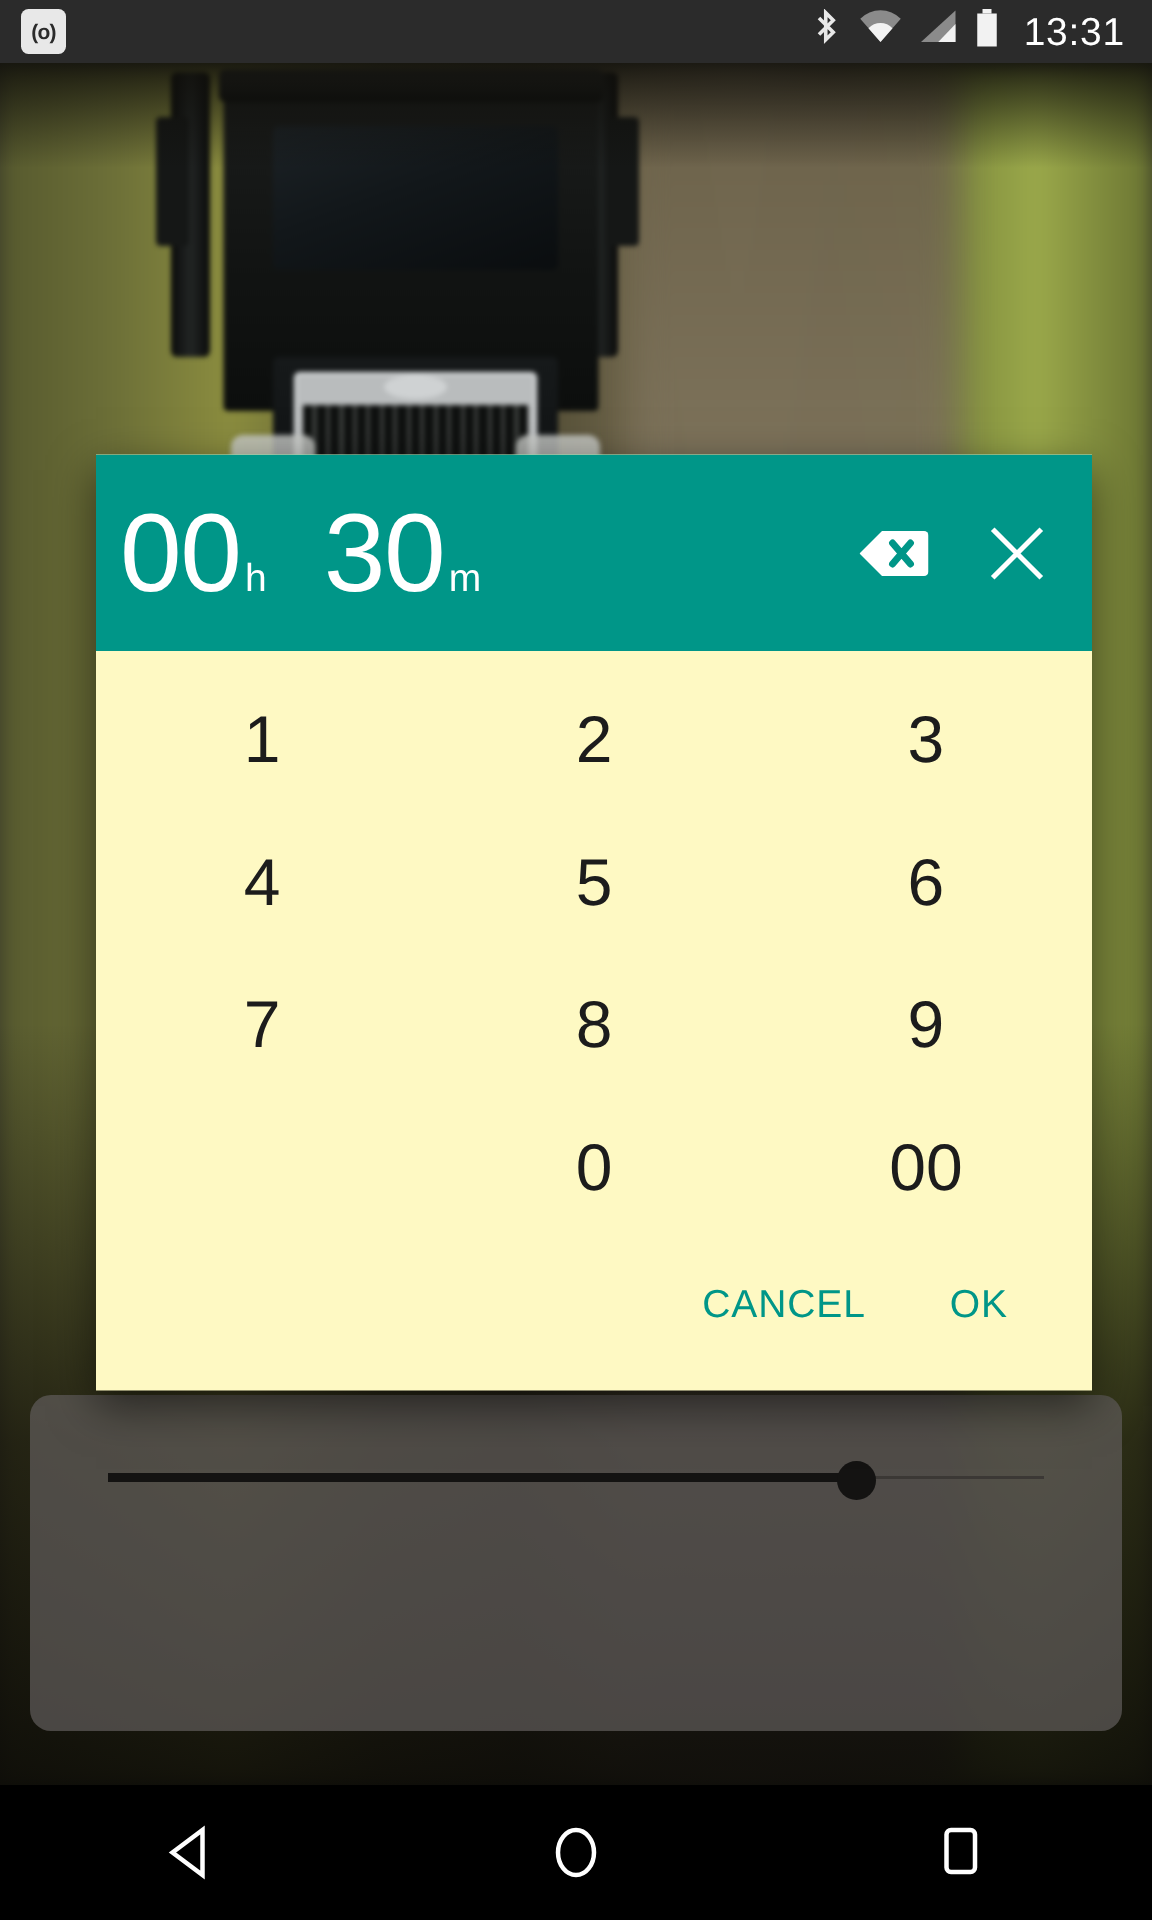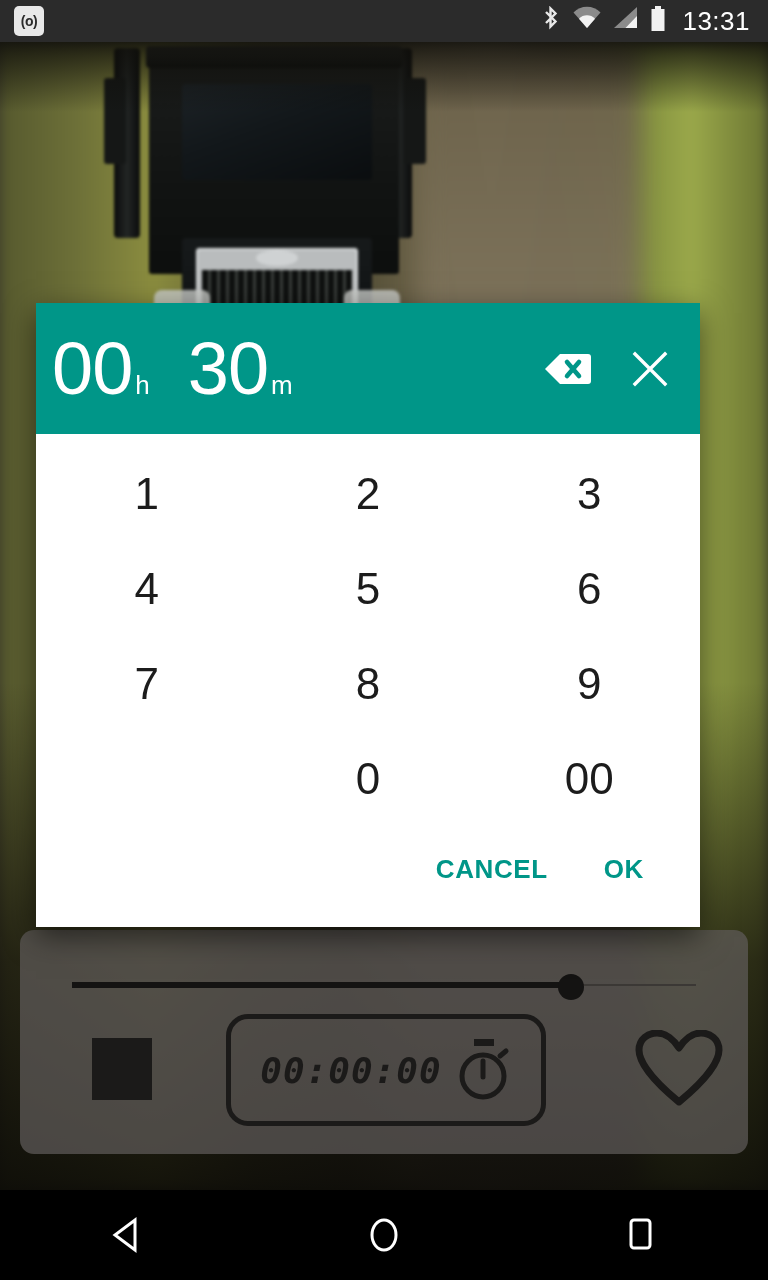--- a/index.html
+++ b/index.html
@@ -134,23 +134,23 @@
   }
   .tk-shade {
     left:42px; top:4px; width:256px; height:22px;
     background:linear-gradient(180deg,#2a2d2c,#0c0e0d); border-radius:4px;
   }
   #truck-blur { position:absolute; inset:0; filter:blur(1.6px); }
 
   
   #picker-dialog {
     position:absolute;
-    left:36px; top:303px;
+    left:64px; top:303px;
     width:664px; height:624px;
-    background:#ffffff;
+    background:#fef9c3;
     box-shadow:0 10px 28px rgba(0,0,0,.55);
     z-index:30;
     overflow:hidden;
   }
   #picker-header {
     height:131px;
     background:#009688;
     display:flex; align-items:center;
     padding:0 24px 0 16px;
   }
@@ -196,21 +196,21 @@
 
   #picker-actions {
     display:flex; align-items:center; justify-content:flex-end;
     gap:24px;
     padding:6px 40px 0 0;
     height:80px;
   }
   .txt-btn {
     color:#009688;
     font-size:26px;
-    font-weight:bold;
+    font-weight:normal;
     letter-spacing:.6px;
     padding:10px 16px;
     cursor:pointer;
     background:none; border:none;
     font-family:"Liberation Sans", sans-serif;
   }
 
   
   #player-panel {
     position:absolute;
@@ -386,41 +386,20 @@
     </div>
   </div>
 
   <div id="player-panel">
     <div id="seekbar">
       <div class="seek-track"></div>
       <div class="seek-fill" style="width: 80%;"></div>
       <div class="seek-thumb" style="left: 80%;"></div>
     </div>
 
-    <div id="player-controls">
-      <div id="stop-button">
-        <span></span>
-      </div>
-
-      <div id="timer-box">
-        <span class="timer-text">00:00:00</span>
-        <svg width="56" height="66" viewBox="0 0 56 66">
-          <rect x="18" y="2" width="20" height="7" fill="#1b1a19"></rect>
-          <circle cx="27" cy="39" r="21" fill="none" stroke="#1b1a19" stroke-width="5"></circle>
-          <path d="M27 24 L27 40" stroke="#1b1a19" stroke-width="5" stroke-linecap="round"></path>
-          <path d="M44 19 L50 14" stroke="#1b1a19" stroke-width="5" stroke-linecap="round"></path>
-        </svg>
-      </div>
-
-      <div id="heart-button">
-        <svg width="88" height="80" viewBox="0 0 88 80">
-          <path d="M44 72 C10 44 4 28 4 20 C4 9 13 3 22 3 C31 3 39 10 44 18 C49 10 57 3 66 3 C75 3 84 9 84 20 C84 28 78 44 44 72 Z" fill="none" stroke="#1b1a19" stroke-width="7" stroke-linejoin="round"></path>
-        </svg>
-      </div>
-    </div>
   </div>
 
   <div id="nav-bar">
     <div class="nav-btn">
       <svg width="38" height="40" viewBox="0 0 38 40">
         <path d="M26 5 L26 35 L6 20 Z" fill="none" stroke="#ffffff" stroke-width="3"></path>
       </svg>
     </div>
     <div class="nav-btn">
       <svg width="40" height="44" viewBox="0 0 40 44">

